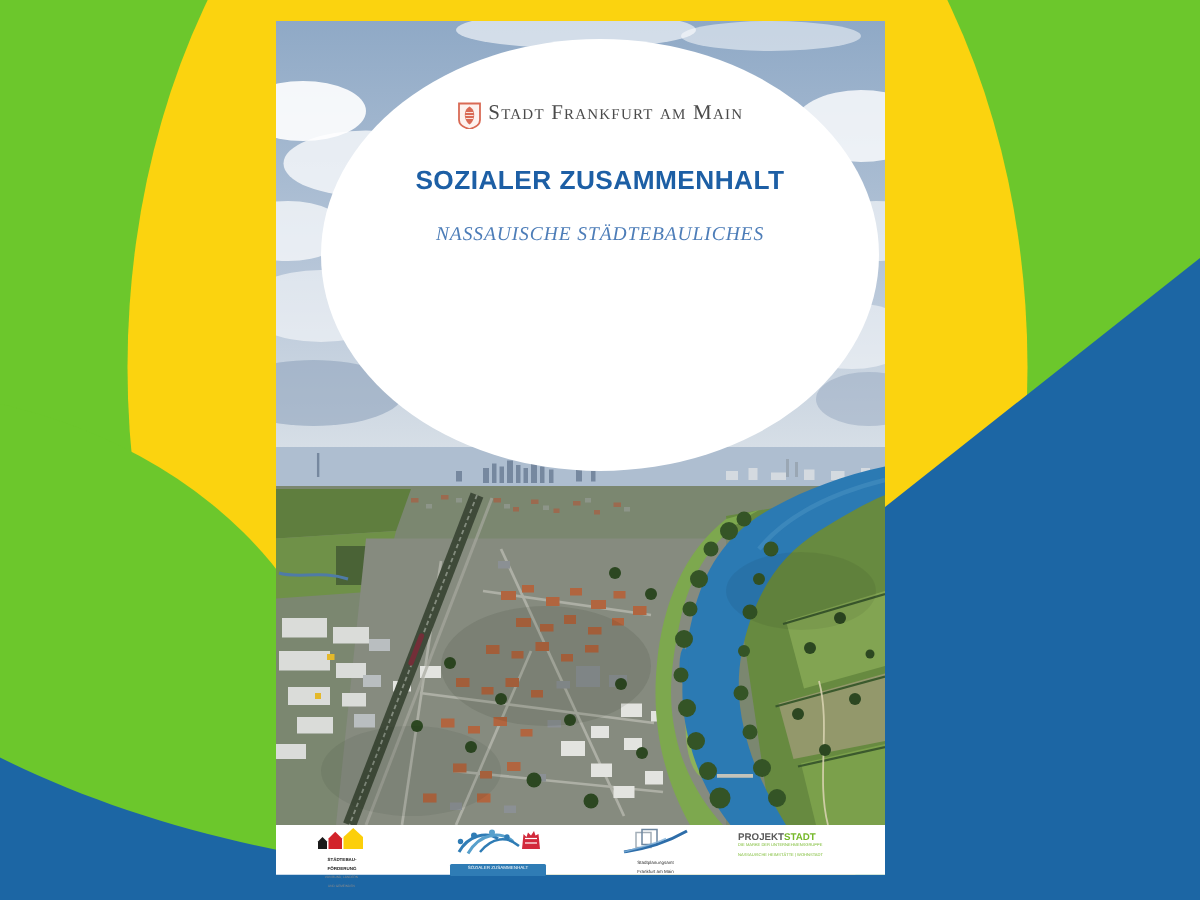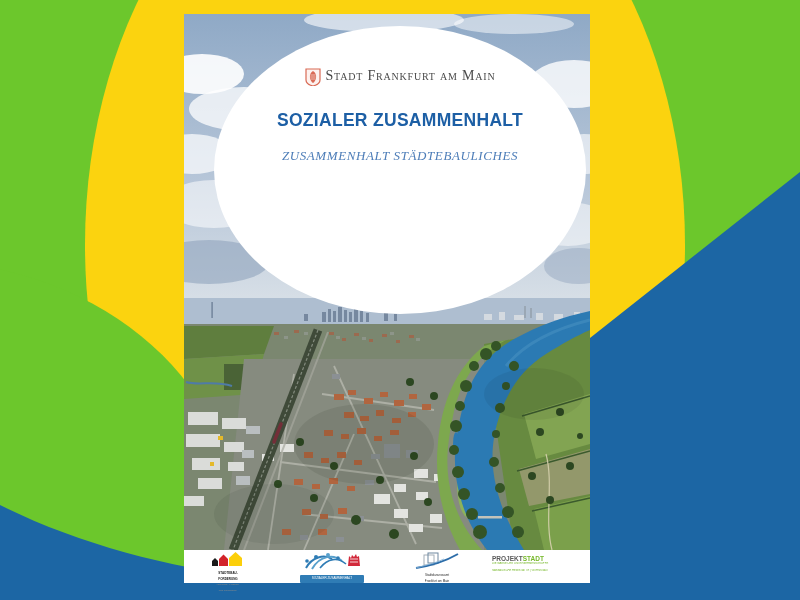--- a/index.html
+++ b/index.html
@@ -299,21 +299,21 @@
         <g stroke="#fdf2ef" stroke-width="0.6">
             <path d="M5.5,7 H10.5"></path>
             <path d="M5.3,9 H10.7"></path>
             <path d="M5.6,11 H10.4"></path>
           </g>
       </svg>
       <span>Stadt Frankfurt am Main</span>
     </div>
     <div class="kicker">SOZIALER ZUSAMMENHALT</div>
     <div class="subtitle">
-      <div>ZUSAMMENHALT STÄDTEBAULICHES</div>
+      <div>NASSAUISCHE STÄDTEBAULICHES</div>
     </div>
   </div>
 
   <div class="footer-strip">
 
     <div class="logo lg-stbf">
       <svg width="36" height="15" viewBox="0 0 36 15" aria-hidden="true">
         <polygon points="2,14 2,9 5,6 8,9 8,14" fill="#1a1a1a"></polygon>
         <polygon points="9,14 9,7 13.5,2.5 18,7 18,14" fill="#d2232a"></polygon>
         <polygon points="19,14 19,6 25.5,0 32,6 32,14" fill="#fccf0a"></polygon>

